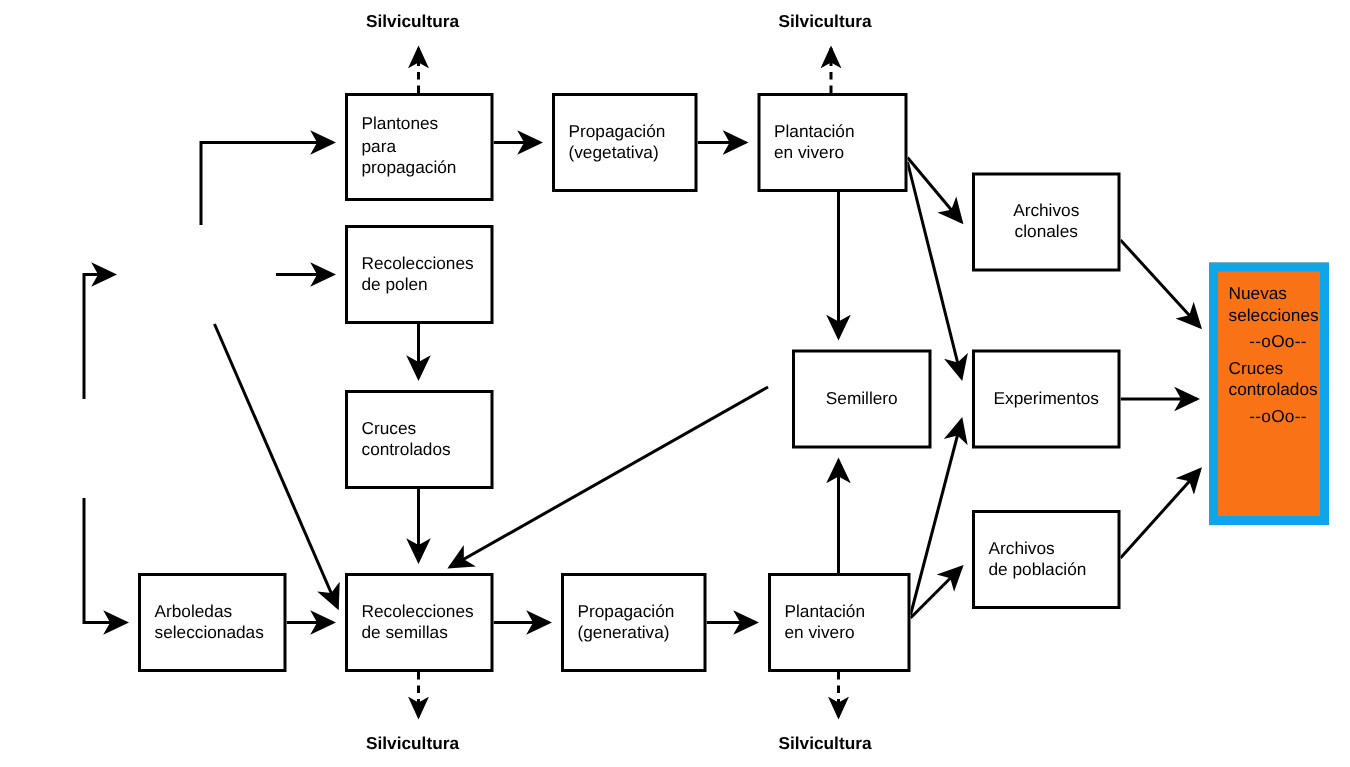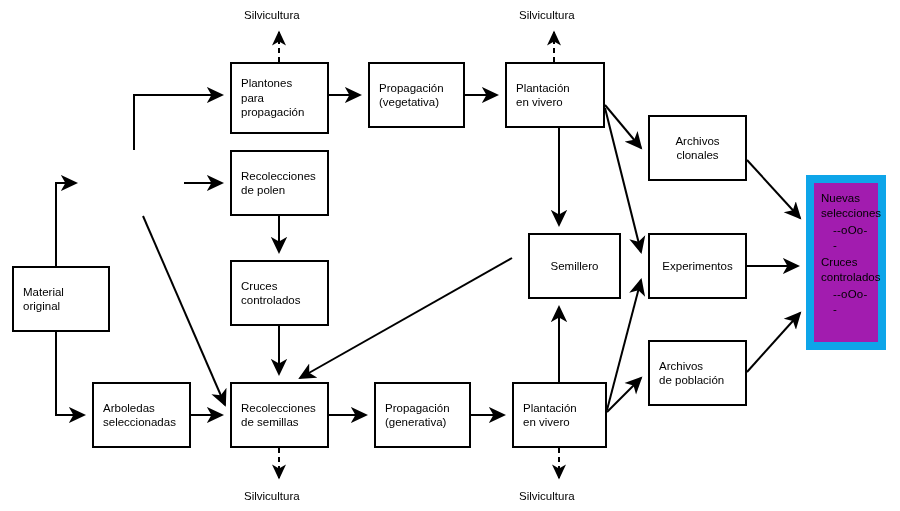--- a/index.html
+++ b/index.html
@@ -46,27 +46,28 @@
   .node.centered .nlabel {
     text-align: center;
   }
   .outnode {
     position: absolute;
     z-index: 3;
     font-size: 11.5px;
     line-height: 14px;
     color: #000000;
     white-space: nowrap;
+    font-weight: bold;
   }
   
   .multinode {
     position: absolute;
     box-sizing: border-box;
-    border: 8px solid #0ea5e9;
-    background: #a21caf;
+    border: 6px solid #0ea5e9;
+    background: #f97316;
     z-index: 3;
     padding: 8px 7px 6px 7px;
     display: flex;
     flex-direction: column;
     align-items: flex-start;
   }
   .multinode .mline {
     font-size: 11.5px;
     line-height: 14.5px;
     color: #000000;
@@ -174,24 +175,20 @@
   <div class="node" style="left:230px; top:150px; width:99px; height:66px;">
     <span class="nlabel">Recolecciones
 de polen</span>
   </div>
 
   <div class="node centered" style="left:648px; top:115px; width:99px; height:66px;">
     <span class="nlabel">Archivos
 clonales</span>
   </div>
 
-  <div class="node" style="left:12px; top:266px; width:98px; height:66px;">
-    <span class="nlabel">Material
-original</span>
-  </div>
 
   <div class="node" style="left:230px; top:260px; width:99px; height:66px;">
     <span class="nlabel">Cruces
 controlados</span>
   </div>
 
   <div class="node centered" style="left:528px; top:233px; width:93px; height:66px;">
     <span class="nlabel">Semillero</span>
   </div>
 

